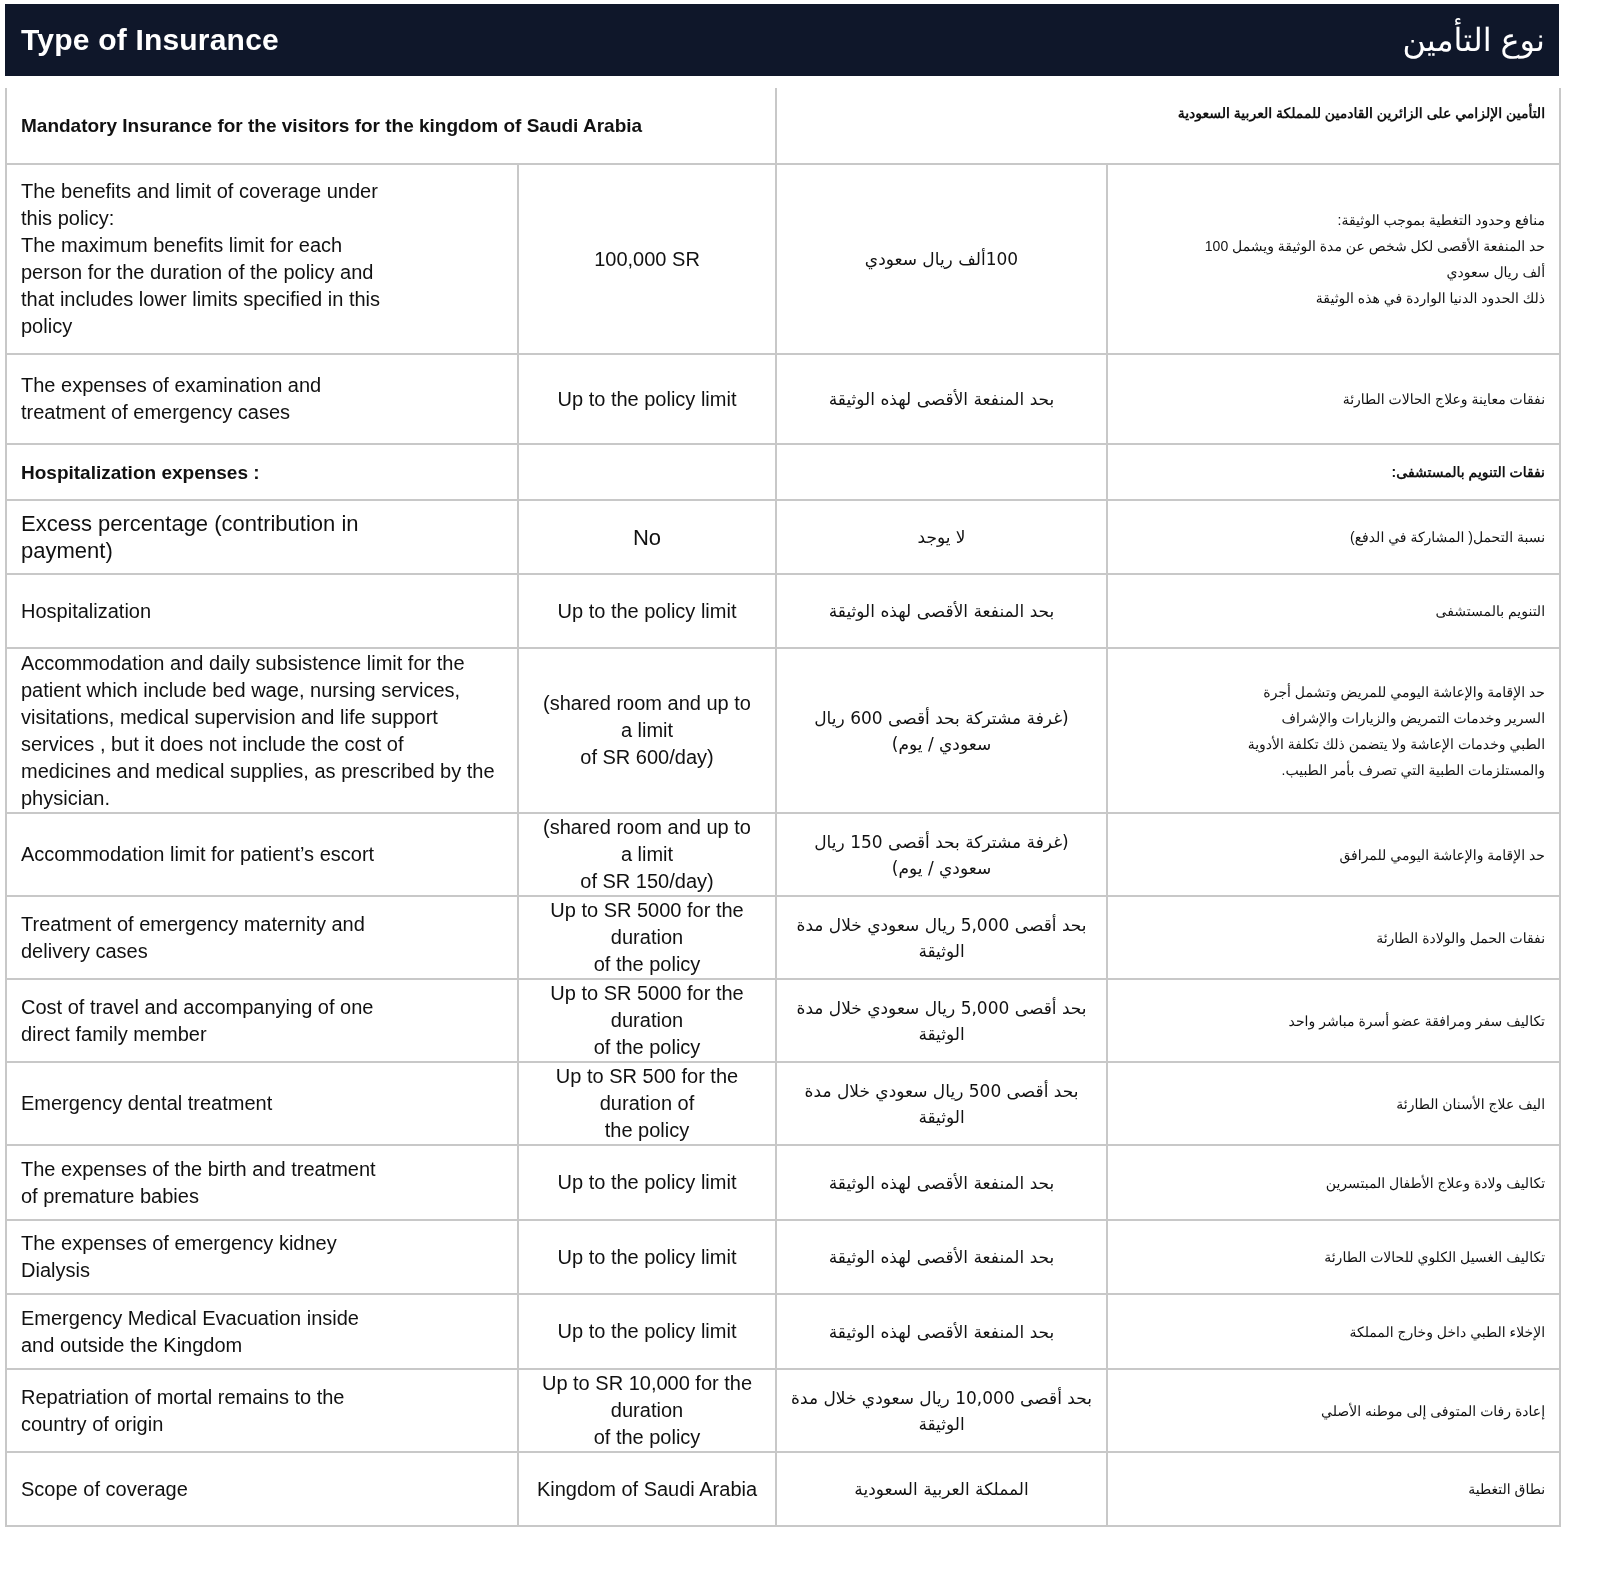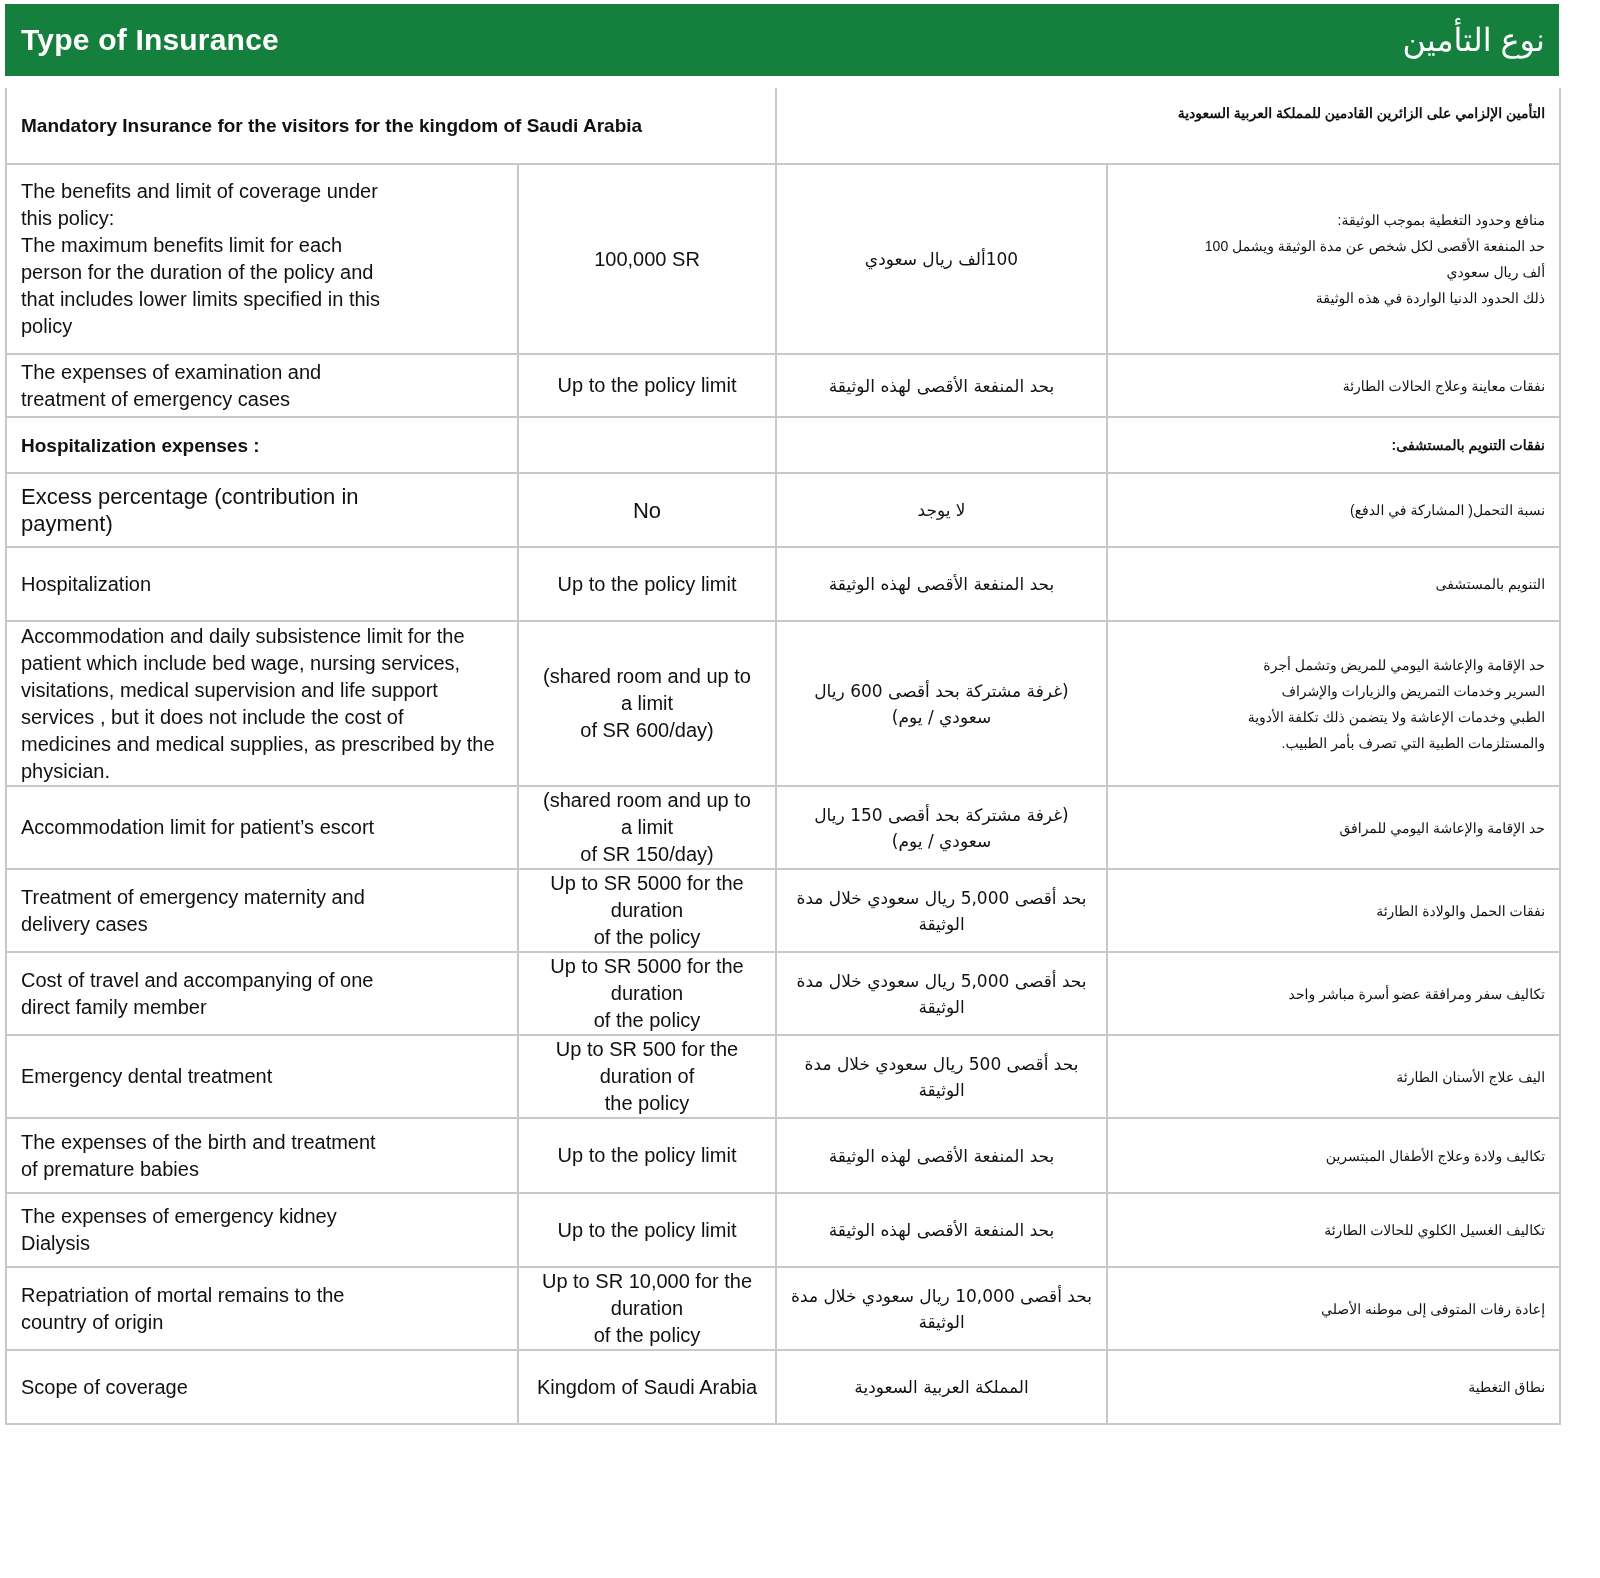--- a/index.html
+++ b/index.html
@@ -1,19 +1,19 @@
 <!DOCTYPE html>
 <html><head>
 <meta charset="utf-8">
 <style>
   html, body { margin: 0; padding: 0; background: #ffffff; }
   body { width: 1600px; height: 1578px; position: relative; font-family: "Liberation Sans", "DejaVu Sans", sans-serif; color: #111; }
   .doc { position: absolute; left: 5px; top: 4px; width: 1554px; }
   .hdr {
-    height: 72px; background: #15803d; color: #fff;
+    height: 72px; background: #0f172a; color: #fff;
     display: flex; align-items: center; justify-content: space-between;
     padding: 0 14px 0 16px; box-sizing: border-box;
   }
   .hdr-en { font-size: 30px; font-weight: bold; letter-spacing: 0.2px; }
   .hdr-ar { font-size: 32px; font-family: Liberation Sans, sans-serif; direction: rtl; }
   table { border-collapse: collapse; width: 1554px; table-layout: fixed; margin-top: 12px; }
   td {
     border: 2px solid #c8c8c8; padding: 0 14px; font-size: 20px; line-height: 27px;
     vertical-align: middle; box-sizing: border-box;
   }
@@ -56,21 +56,21 @@
 that includes lower limits specified in this
 policy</td>
         <td class="val pre">100,000 SR</td>
         <td class="arval pre">100ألف ريال سعودي</td>
         <td class="ar pre">منافع وحدود التغطية بموجب الوثيقة:
 حد المنفعة الأقصى لكل شخص عن مدة الوثيقة ويشمل 100
 ألف ريال سعودي
 ذلك الحدود الدنيا الواردة في هذه الوثيقة</td>
       </tr>
 
-      <tr style="height:63px">
+      <tr style="height:90px">
         <td class="en pre">The expenses of examination and
 treatment of emergency cases</td>
         <td class="val pre">Up to the policy limit</td>
         <td class="arval pre">بحد المنفعة الأقصى لهذه الوثيقة</td>
         <td class="ar pre">نفقات معاينة وعلاج الحالات الطارئة</td>
       </tr>
 
       <tr style="height:56px">
         <td class="en bold pre" style="font-size:19px">Hospitalization expenses :</td>
         <td class="val pre"></td>
@@ -163,20 +163,27 @@
 
 
       <tr style="height:74px">
         <td class="en pre">The expenses of emergency kidney
 Dialysis</td>
         <td class="val pre">Up to the policy limit</td>
         <td class="arval pre">بحد المنفعة الأقصى لهذه الوثيقة</td>
         <td class="ar pre">تكاليف الغسيل الكلوي للحالات الطارئة</td>
       </tr>
 
+      <tr style="height:75px">
+        <td class="en pre">Emergency Medical Evacuation inside
+and outside the Kingdom</td>
+        <td class="val pre">Up to the policy limit</td>
+        <td class="arval pre">بحد المنفعة الأقصى لهذه الوثيقة</td>
+        <td class="ar pre">الإخلاء الطبي داخل وخارج المملكة</td>
+      </tr>
 
       <tr style="height:83px">
         <td class="en pre">Repatriation of mortal remains to the
 country of origin</td>
         <td class="val pre">Up to SR 10,000 for the
 duration
 of the policy</td>
         <td class="arval pre">بحد أقصى 10,000 ريال سعودي خلال مدة
 الوثيقة</td>
         <td class="ar pre">إعادة رفات المتوفى إلى موطنه الأصلي</td>

